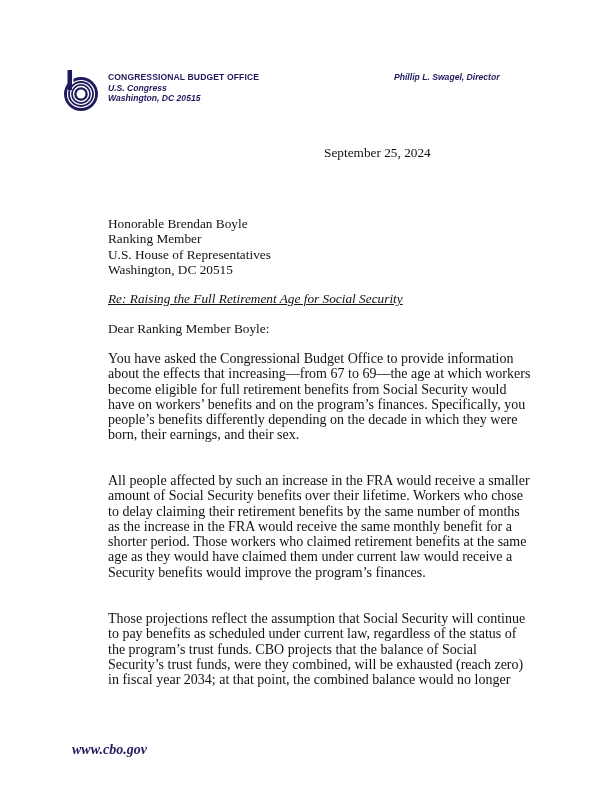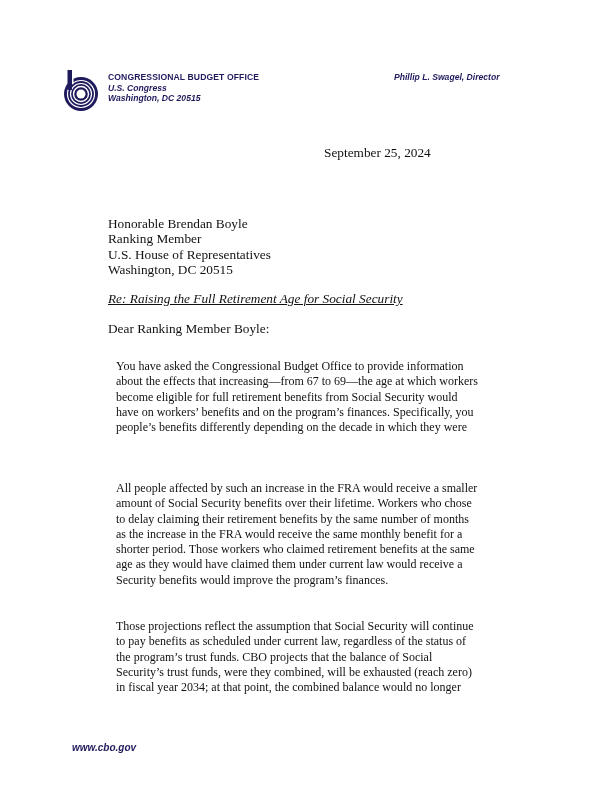--- a/index.html
+++ b/index.html
@@ -77,37 +77,37 @@
       left: 108px;
       top: 321px;
       font-size: 13.3px;
       line-height: 15.3px;
       text-align: right;
     }
     .para {
       position: absolute;
       left: 108px;
       width: 410px;
-      font-size: 12px;
+      font-size: 14px;
       line-height: 15.3px;
-      margin: 8px;
+      margin: 0;
     }
     .para .ln {
       display: block;
       white-space: nowrap;
     }
     #p1 { top: 351px; }
     #p2 { top: 473px; }
     #p3 { top: 611px; }
     .footer {
       position: absolute;
       left: 72px;
       top: 742px;
-      font-family: Liberation Sans, sans-serif;
-      font-size: 10px;
+      font-family: Liberation Serif, serif;
+      font-size: 14px;
       font-weight: bold;
       font-style: italic;
       color: #1f1a5c;
     }
   </style>
 </head>
 <body>
 
 <div class="logo">
   <svg width="40" height="44" viewBox="0 0 40 44" xmlns="http://www.w3.org/2000/svg">
@@ -141,20 +141,21 @@
 <div class="re">Re: Raising the Full Retirement Age for Social Security</div>
 
 <div class="salutation">Dear Ranking Member Boyle:</div>
 
 <p class="para" id="p1">
   <span class="ln">You have asked the Congressional Budget Office to provide information</span>
   <span class="ln">about the effects that increasing—from 67 to 69—the age at which workers</span>
   <span class="ln">become eligible for full retirement benefits from Social Security would</span>
   <span class="ln">have on workers’ benefits and on the program’s finances. Specifically, you</span>
   <span class="ln">people’s benefits differently depending on the decade in which they were</span>
+  <span class="ln">born, their earnings, and their sex.</span>
 </p>
 
 <p class="para" id="p2">
   <span class="ln">All people affected by such an increase in the FRA would receive a smaller</span>
   <span class="ln">amount of Social Security benefits over their lifetime. Workers who chose</span>
   <span class="ln">to delay claiming their retirement benefits by the same number of months</span>
   <span class="ln">as the increase in the FRA would receive the same monthly benefit for a</span>
   <span class="ln">shorter period. Those workers who claimed retirement benefits at the same</span>
   <span class="ln">age as they would have claimed them under current law would receive a</span>
   <span class="ln">Security benefits would improve the program’s finances.</span>

